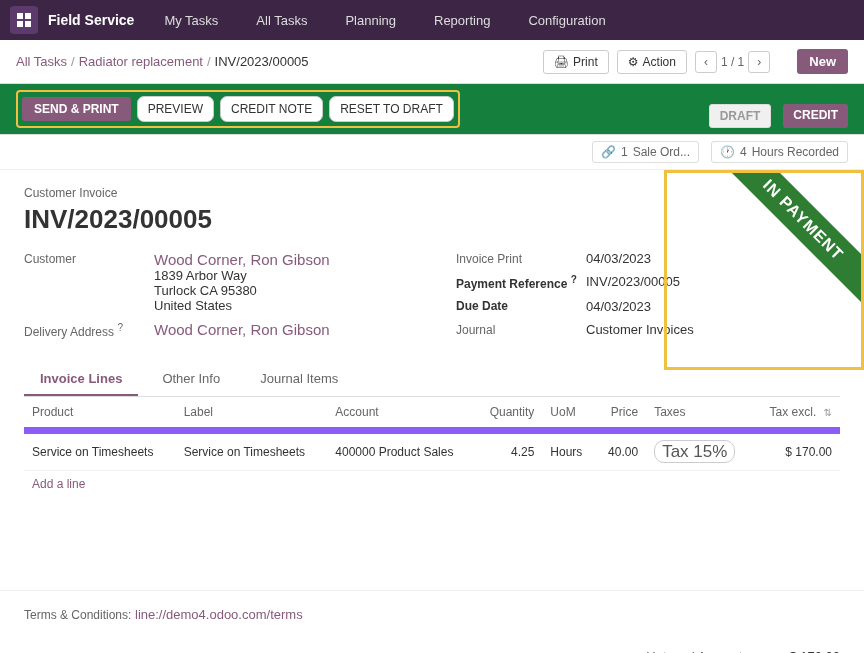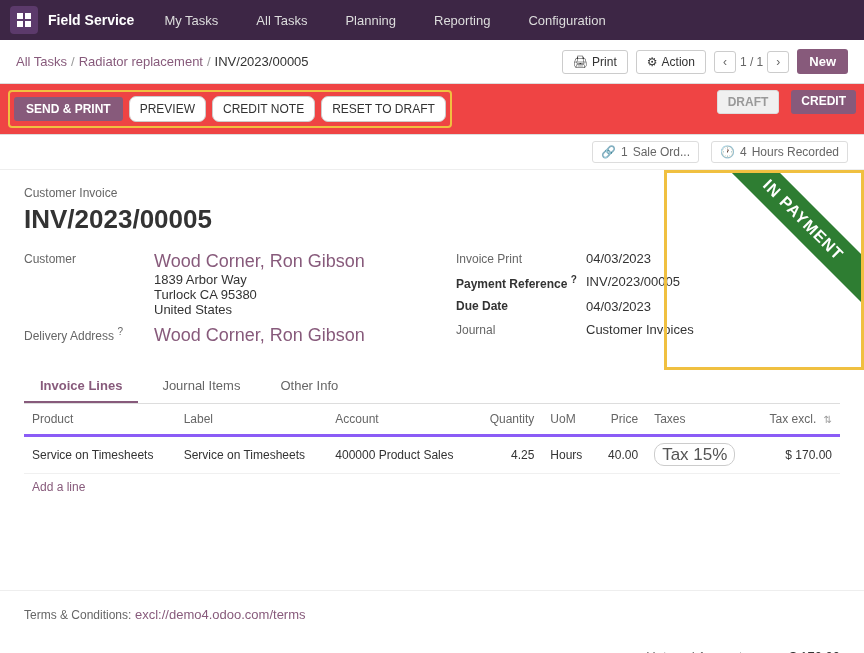--- a/index.html
+++ b/index.html
@@ -17,24 +17,24 @@
     .breadcrumb-bar { background: #fff; border-bottom: 1px solid #ddd; display: flex; align-items: center; justify-content: space-between; padding: 0 16px; height: 44px; }
     .breadcrumb { display: flex; align-items: center; gap: 4px; font-size: 13px; }
     .breadcrumb .bc-link { color: #875a7b; cursor: pointer; }
     .breadcrumb .bc-sep { color: #999; }
     .breadcrumb .bc-current { color: #333; font-weight: 500; }
     .breadcrumb-actions { display: flex; align-items: center; gap: 8px; }
     .btn-print { background: #fff; border: 1px solid #ccc; border-radius: 3px; padding: 4px 10px; cursor: pointer; display: flex; align-items: center; gap: 4px; font-size: 12px; color: #333; }
     .btn-action { background: #fff; border: 1px solid #ccc; border-radius: 3px; padding: 4px 10px; cursor: pointer; display: flex; align-items: center; gap: 4px; font-size: 12px; color: #333; }
     .pagination { display: flex; align-items: center; gap: 4px; font-size: 12px; color: #666; }
     .pagination-btn { border: 1px solid #ccc; background: #fff; width: 22px; height: 22px; display: flex; align-items: center; justify-content: center; cursor: pointer; border-radius: 3px; }
-    .btn-new { background: #875a7b; color: #fff; border: none; border-radius: 3px; padding: 5px 12px; cursor: pointer; font-size: 13px; font-weight: bold; }
-
-    
-    .action-bar { background: #ef4444; border-bottom: 1px solid #ddd; display: flex; align-items: flex-start; justify-content: space-between; padding: 6px 8px; }
+    .btn-new { background: #875a7b; color: #fff; border: none; border-radius: 3px; padding: 5px 12px; cursor: pointer; font-size: 13px; font-weight: bold; margin-left: 19px; }
+
+    
+    .action-bar { background: #15803d; border-bottom: 1px solid #ddd; display: flex; align-items: flex-end; justify-content: space-between; padding: 6px 16px; }
     .action-btns { display: flex; gap: 6px; align-items: center; border: 2px solid #f0c040; border-radius: 4px; padding: 4px; }
     .btn-send-print { background: #875a7b; color: #fff; border: none; border-radius: 3px; padding: 5px 12px; cursor: pointer; font-size: 12px; font-weight: bold; }
     .btn-secondary { background: #fff; border: 1px solid #ccc; border-radius: 7px; padding: 5px 10px; cursor: pointer; font-size: 12px; color: #333; }
     .status-pills { display: flex; gap: 12px; }
     .status-pill { padding: 4px 10px; border-radius: 3px; font-size: 12px; font-weight: bold; cursor: pointer; }
     .status-draft { background: #f0f0f0; color: #999; border: 1px solid #ddd; }
     .status-posted { background: #875a7b; color: #fff; }
 
     
     .info-banner { background: #fff; padding: 6px 16px; display: flex; gap: 12px; justify-content: flex-end; border-bottom: 1px solid #eee; }
@@ -49,33 +49,33 @@
 
     .doc-type { font-size: 12px; color: #666; margin-bottom: 4px; }
     .doc-number { font-size: 26px; font-weight: bold; color: #333; margin-bottom: 16px; }
 
     .fields-grid { display: grid; grid-template-columns: 1fr 1fr; gap: 0; margin-bottom: 16px; }
     .field-group-left { padding-right: 24px; }
     .field-group-right { padding-left: 24px; }
     .field-row { display: flex; align-items: flex-start; margin-bottom: 8px; }
     .field-label { color: #666; font-size: 12px; min-width: 130px; padding-top: 1px; }
     .field-value { color: #333; font-size: 13px; }
-    .field-value-link { color: #875a7b; cursor: pointer; font-size: 18px; text-align: right; }
+    .field-value-link { color: #875a7b; cursor: pointer; font-size: 15px; text-align: right; }
     .field-label-bold { font-weight: bold; color: #333; font-size: 12px; min-width: 130px; }
     .field-value-block { display: flex; flex-direction: column; }
 
     
     .tabs-bar { border-bottom: 1px solid #ddd; display: flex; gap: 8px; margin-bottom: 0; }
     .tab { padding: 8px 16px; cursor: pointer; font-size: 13px; color: #666; border-bottom: 2px solid transparent; }
     .tab.active { color: #875a7b; border-bottom: 2px solid #875a7b; font-weight: bold; }
 
     
     .table-container { margin-top: 0; }
     table { width: 100%; border-collapse: collapse; font-size: 12px; }
-    thead tr { border-bottom: 3px solid #8b5cf6; }
+    thead tr { border-bottom: 7px solid #8b5cf6; }
     thead th { text-align: left; padding: 8px 8px; color: #666; font-weight: normal; font-size: 12px; }
     thead th.right { text-align: right; }
     tbody td { padding: 8px 8px; border-bottom: 1px solid #f0f0f0; vertical-align: middle; }
     tbody td.right { text-align: right; }
     .tax-badge { border: 1px solid #ccc; border-radius: 10px; padding: 1px 7px; font-size: 17px; color: #555; }
     .add-line-row { padding: 6px 8px; color: #875a7b; cursor: pointer; font-size: 12px; }
     .sort-icon { cursor: pointer; margin-left: 4px; color: #999; font-size: 10px; }
 
     
     .terms-section { padding: 16px 24px; background: #fff; border-top: 1px solid #eee; }
@@ -209,22 +209,22 @@
       </div>
       <div class="field-row">
         <span class="field-label">Journal</span>
         <span class="field-value">Customer Invoices</span>
       </div>
     </div>
   </div>
 
   <div class="tabs-bar">
     <div class="tab active">Invoice Lines</div>
+    <div class="tab">Other Info</div>
     <div class="tab">Journal Items</div>
-    <div class="tab">Other Info</div>
   </div>
 
   <div class="table-container">
     <table>
       <thead>
         <tr>
           <th>Product</th>
           <th>Label</th>
           <th>Account</th>
           <th class="right">Quantity</th>
@@ -246,21 +246,21 @@
           <td class="right">$ 170.00</td>
         </tr>
       </tbody>
     </table>
     <div class="add-line-row">Add a line</div>
   </div>
 </div>
 
 <div class="terms-section">
   <span class="terms-text">Terms &amp; Conditions:</span>
-  <span class="terms-link">excl://demo4.odoo.com/terms</span>
+  <span class="terms-link">line://demo4.odoo.com/terms</span>
 </div>
 
 <div class="totals-section">
   <div class="totals-table">
     <div class="totals-row">
       <span class="totals-label">Untaxed Amount:</span>
       <span class="totals-value">$ 170.00</span>
     </div>
 
   </div>

